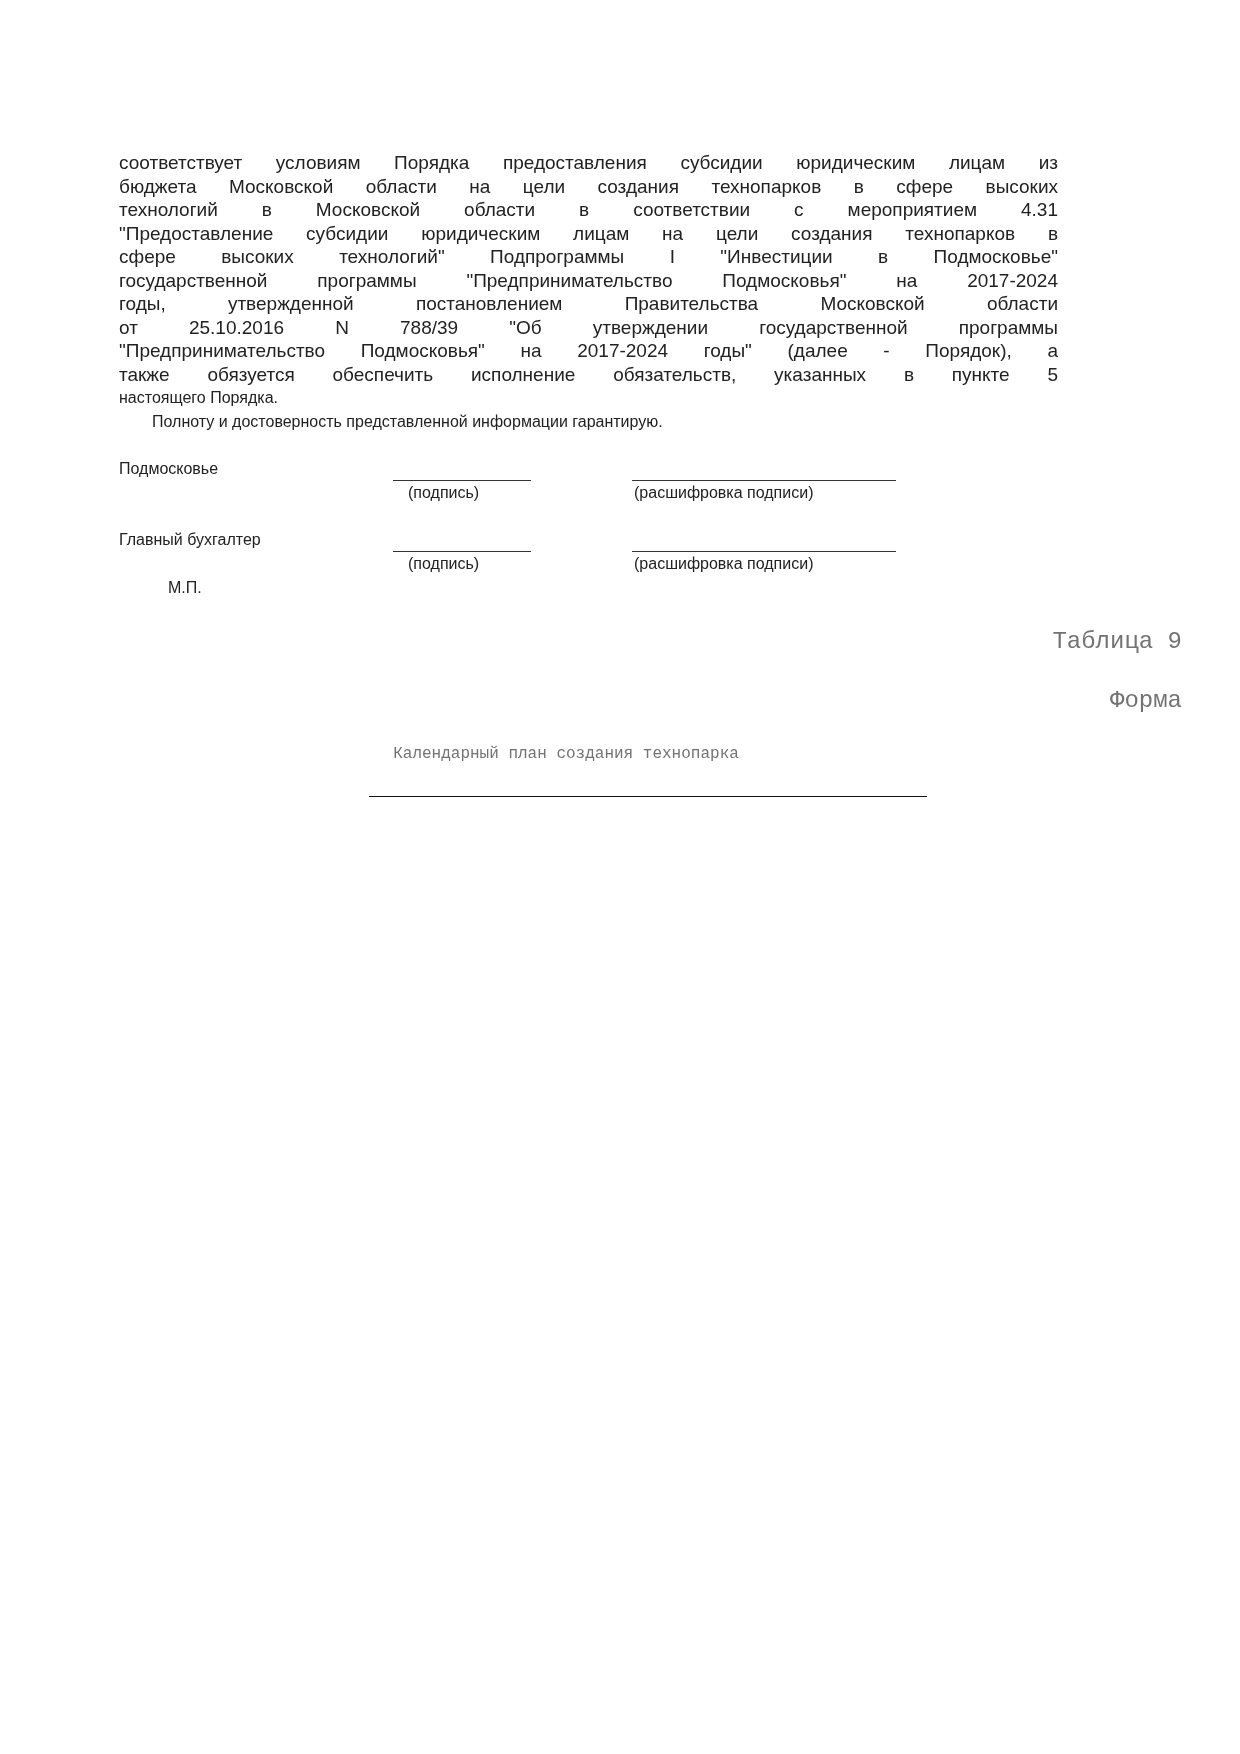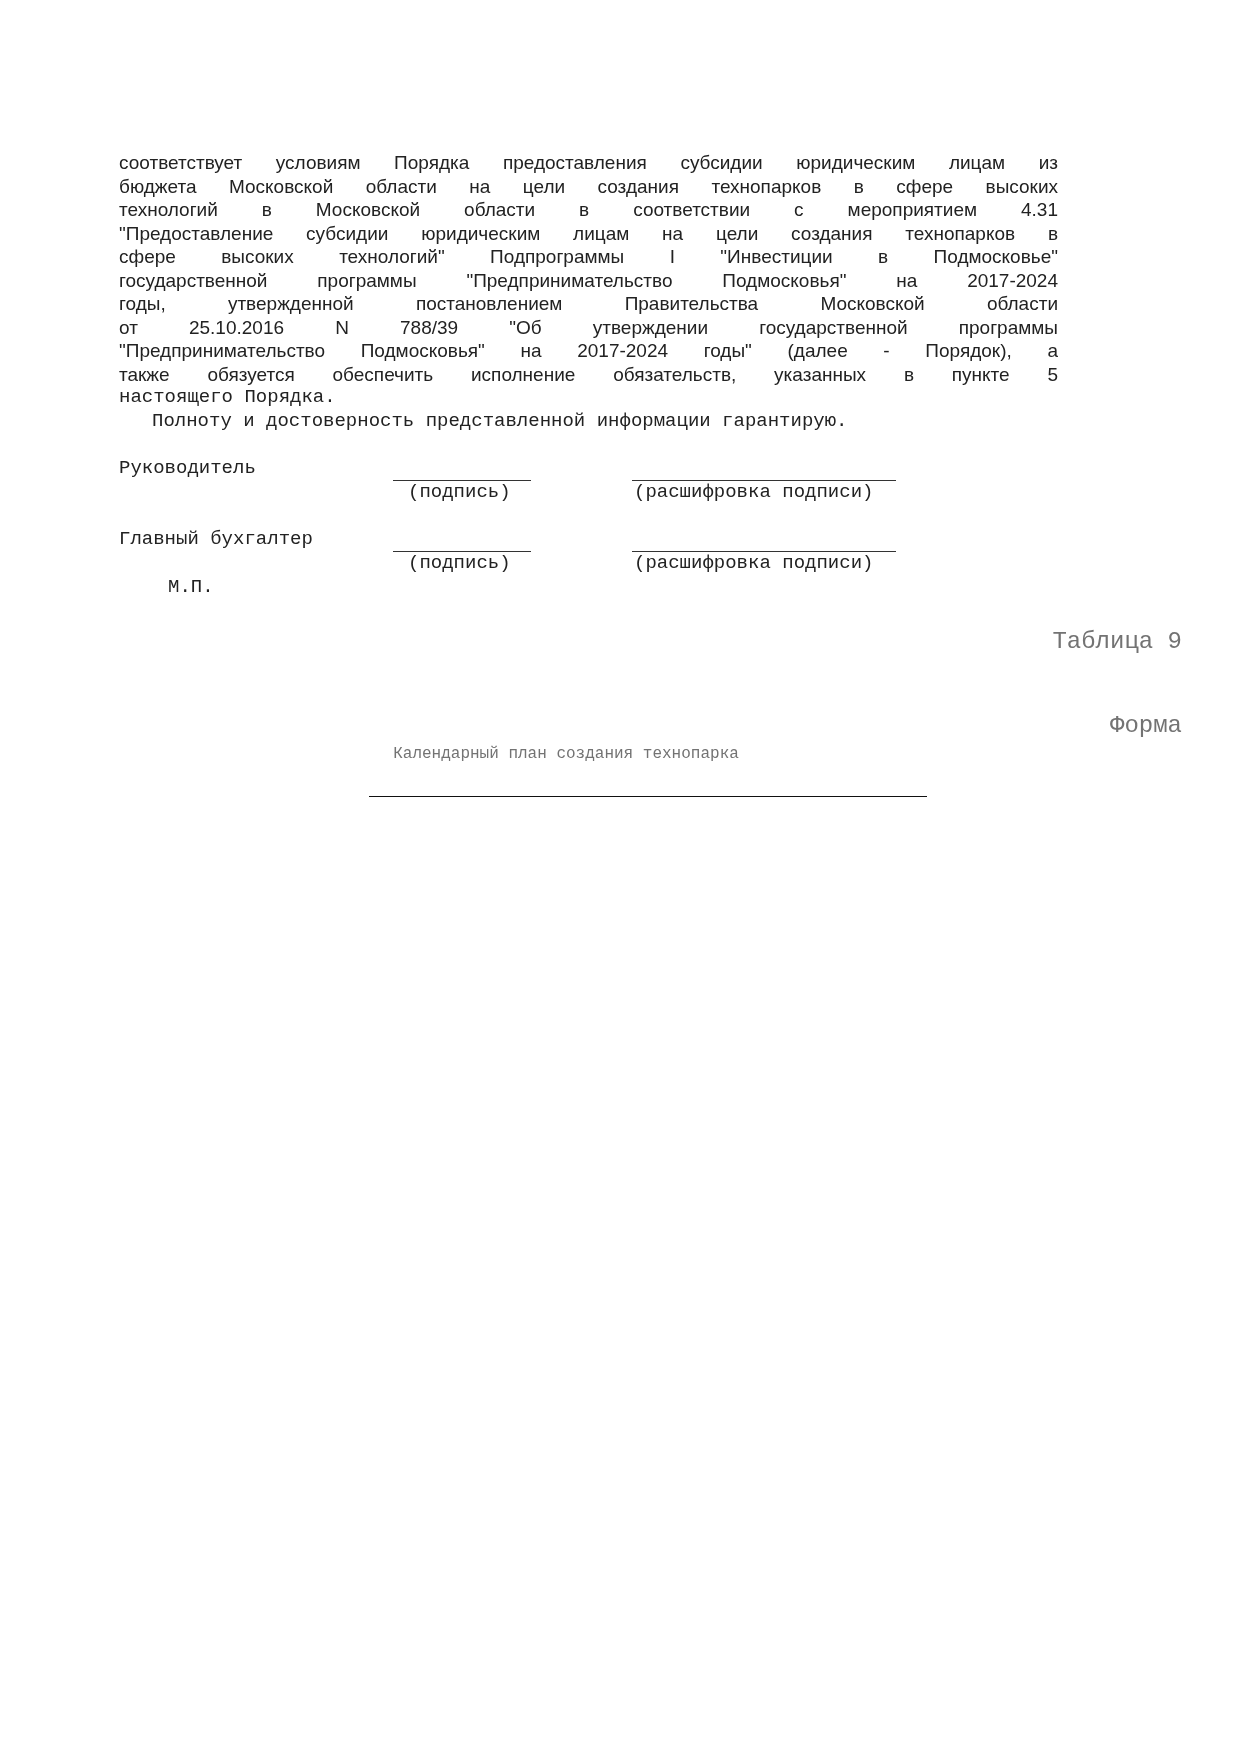--- a/index.html
+++ b/index.html
@@ -1,17 +1,17 @@
 <!DOCTYPE html>
 <html><head>
 <meta charset="utf-8">
 <style>
   html, body { margin:0; padding:0; background:#ffffff; }
   body { width:1240px; height:1754px; position:relative; overflow:hidden; }
-  .mono { position:absolute; font-family:Liberation Mono, monospace; font-size:19px; color:#222; white-space:pre; line-height:23.5px; }
+  .mono { position:absolute; font-family:Liberation Sans, sans-serif; font-size:16px; color:#222; white-space:pre; line-height:23.5px; }
   .jline { position:absolute; left:119px; width:939px; font-family:Liberation Sans, sans-serif; font-size:19px; color:#222; line-height:23.5px; text-align:justify; text-align-last:justify; white-space:normal; height:23.5px; overflow:hidden; }
   .serif { position:absolute; font-family:Liberation Mono, monospace; color:#737373; white-space:nowrap; }
   .uline { position:absolute; border-bottom:1.4px solid #333; height:0; }
 </style>
 </head>
 <body>
 
 <div>
   <div class="jline" style="top:151px">соответствует условиям Порядка предоставления субсидии юридическим лицам из</div>
   <div class="jline" style="top:174.5px">бюджета Московской области на цели создания технопарков в сфере высоких</div>
@@ -21,34 +21,34 @@
   <div class="jline" style="top:268.5px">государственной программы "Предпринимательство Подмосковья" на 2017-2024</div>
   <div class="jline" style="top:292px">годы, утвержденной постановлением Правительства Московской области</div>
   <div class="jline" style="top:315.5px">от 25.10.2016 N 788/39 "Об утверждении государственной программы</div>
   <div class="jline" style="top:339px">"Предпринимательство Подмосковья" на 2017-2024 годы" (далее - Порядок), а</div>
   <div class="jline" style="top:362.5px">также обязуется обеспечить исполнение обязательств, указанных в пункте 5</div>
   <div class="mono" style="left:119px; top:386px">настоящего Порядка.</div>
   <div class="mono" style="left:152px; top:409.5px">Полноту и достоверность представленной информации гарантирую.</div>
 </div>
 
 <div>
-  <div class="mono" style="left:119px; top:457px">Руководитель</div>
+  <div class="mono" style="left:119px; top:457px">Подмосковье</div>
   <div class="uline" style="left:393px; top:480px; width:138px"></div>
   <div class="uline" style="left:632px; top:480px; width:264px"></div>
   <div class="mono" style="left:408px; top:481px">(подпись)</div>
   <div class="mono" style="left:634px; top:481px">(расшифровка подписи)</div>
 </div>
 
 <div>
   <div class="mono" style="left:119px; top:528px">Главный бухгалтер</div>
   <div class="uline" style="left:393px; top:551px; width:138px"></div>
   <div class="uline" style="left:632px; top:551px; width:264px"></div>
   <div class="mono" style="left:408px; top:552px">(подпись)</div>
   <div class="mono" style="left:634px; top:552px">(расшифровка подписи)</div>
 </div>
 
 <div class="mono" style="left:168px; top:576px">М.П.</div>
 
 <div class="serif" style="right:58px; top:628px; font-size:24px;">Таблица 9</div>
-<div class="serif" style="right:58px; top:687px; font-size:24px;margin-top:25px;">Форма</div>
+<div class="serif" style="right:58px; top:687px; font-size:24px;">Форма</div>
 
 <div class="serif" style="left:0; width:1240px; text-align:center; top:745px; font-size:16px; padding-right:108px; box-sizing:border-box;">Календарный план создания технопарка</div>
 <div class="uline" style="left:369px; top:796px; width:558px; border-bottom:1.6px solid #111;"></div>
 
 </body></html>

